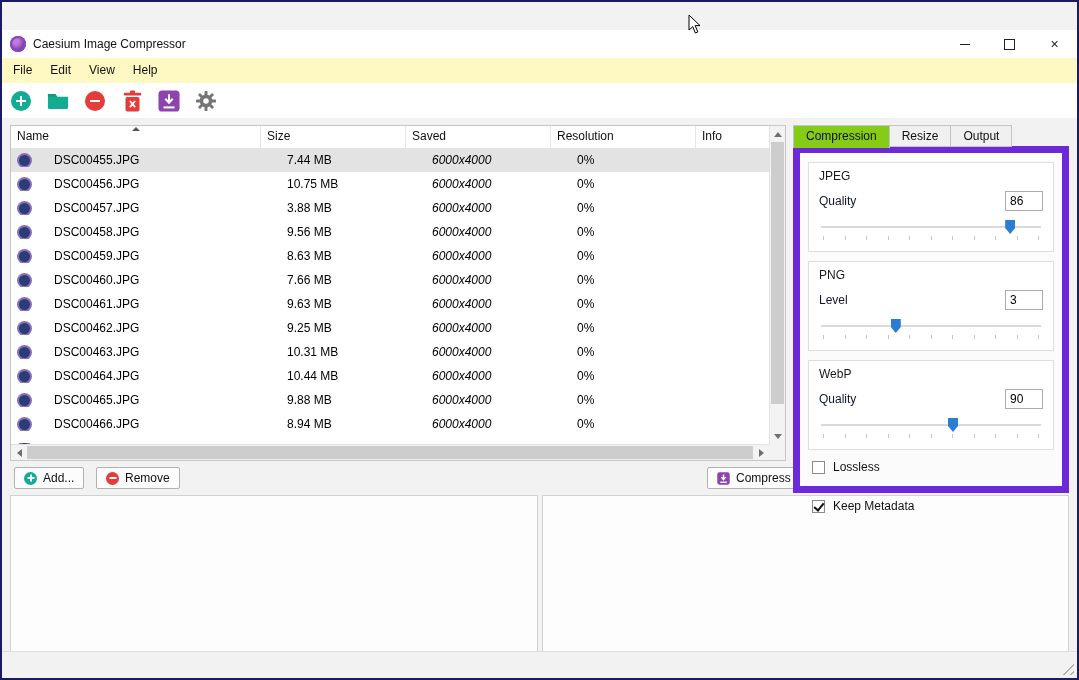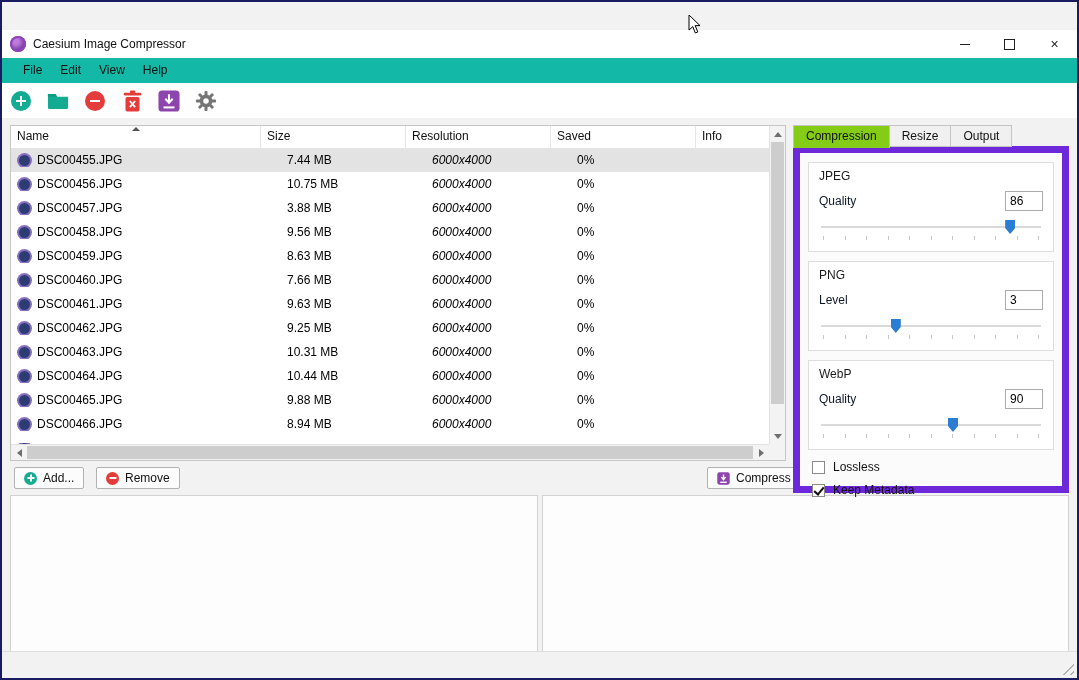--- a/index.html
+++ b/index.html
@@ -11,21 +11,21 @@
   .app-icon{width:16px;height:16px;border-radius:50%;margin-left:8px;
     background:radial-gradient(circle at 38% 35%,#c07ade 0 18%,#7d3fa8 60%,#5e2d86 100%);
     box-shadow:inset 0 0 0 2px #8b46bb;}
   .title-text{font-size:12px;color:#111;margin-left:7px;}
   .win-controls{margin-left:auto;display:flex;height:28px;}
   .winbtn{width:45px;height:28px;display:flex;align-items:center;justify-content:center;color:#222;}
   .glyph-min{width:10px;height:1px;background:#222;display:block;}
   .glyph-max{width:9px;height:9px;border:1px solid #222;display:block;}
   .glyph-close{font-size:14px;line-height:14px;}
   
-  .menubar{height:25px;background:#14b8a6;display:flex;align-items:center;padding-left:12px;flex:0 0 auto;}
+  .menubar{height:25px;background:#fef9c3;display:flex;align-items:center;padding-left:2px;flex:0 0 auto;}
   .menu-item{font-size:12px;color:#111;padding:0 9px;line-height:25px;}
   
   .toolbar{height:35px;background:#fff;display:flex;align-items:center;padding-left:8px;gap:15px;flex:0 0 auto;}
   .tb{width:22px;height:22px;display:flex;align-items:center;justify-content:center;position:relative;}
   .circle{border-radius:50%;position:relative;display:inline-block;}
   .circle.big{width:20px;height:20px;}
   .circle.small{width:13px;height:13px;}
   .teal{background:#14ab93;}
   .red{background:#e43b3b;}
   .plus::before,.plus::after,.minus::before{content:"";position:absolute;left:50%;top:50%;
@@ -44,21 +44,21 @@
   .hcell{box-sizing:border-box;font-size:12px;color:#111;line-height:21px;padding-left:6px;
     border-right:1px solid #e6e6e6;}
   .h-name{width:250px;} .h-size{width:145px;} .h-res{width:145px;} .h-saved{width:145px;}
   .h-info{flex:1;border-right:none;}
   .header-caret{position:absolute;left:121px;top:1px;width:0;height:0;
     border-left:4px solid transparent;border-right:4px solid transparent;border-bottom:4px solid #555;}
   .tbody{position:absolute;left:0;top:22px;right:16px;bottom:16px;overflow:hidden;background:#fff;}
   .trow{height:24px;display:flex;align-items:center;font-size:12px;color:#000;}
   .trow.selected{background:#e3e3e3;}
   .cell{box-sizing:border-box;overflow:hidden;white-space:nowrap;}
-  .c-name{width:250px;display:flex;align-items:center;padding-left:6px;gap:7px;}
+  .c-name{width:250px;display:flex;align-items:center;padding-left:6px;gap:24px;}
   .c-size{width:145px;padding-left:26px;} .c-res{width:145px;padding-left:26px;font-style:italic;}
   .c-saved{width:145px;padding-left:26px;} .c-info{flex:1;padding-left:26px;}
   .row-icon{width:11px;height:11px;border-radius:50%;background:#2c3d74;
     box-shadow:0 0 0 2px #8a6fc0;flex:0 0 auto;margin-left:2px;}
   
   .vscroll{position:absolute;right:0;top:0;bottom:16px;width:16px;background:#f3f3f3;
     border-left:1px solid #e2e2e2;box-sizing:border-box;}
   .hscroll{position:absolute;left:0;right:16px;bottom:0;height:16px;background:#f3f3f3;
     border-top:1px solid #e2e2e2;box-sizing:border-box;}
   .scroll-corner{position:absolute;right:0;bottom:0;width:16px;height:16px;background:#f3f3f3;}
@@ -93,21 +93,21 @@
   .glabel{font-size:12px;color:#0f172a;}
   .spinbox{box-sizing:border-box;width:38px;height:20px;border:1px solid #ababab;background:#fff;
     font-size:12px;line-height:18px;padding-left:4px;}
   .slider{position:relative;height:25px;margin:0 2px;}
   .groove{position:absolute;left:0;right:0;top:9px;height:2px;background:#dadada;}
   .handle{position:absolute;top:3px;width:10px;height:14px;background:#2b7cd3;
     clip-path:polygon(0 0,100% 0,100% 58%,50% 100%,0 58%);}
   .ticks{position:absolute;left:2px;right:2px;top:19px;height:5px;display:flex;justify-content:space-between;}
   .ticks i{width:1px;height:4px;background:#c6c6c6;}
   .checkrow{display:flex;align-items:center;gap:8px;margin:10px 10px 0 12px;font-size:12px;color:#111;}
-  .checkrow.second{margin-top:9px;align-items:flex-end;}
+  .checkrow.second{margin-top:25px;align-items:flex-end;}
   .cbox{box-sizing:border-box;width:13px;height:13px;border:1px solid #8a8a8a;background:#fff;position:relative;flex:0 0 auto;}
   .cbox.checked::after{content:"";position:absolute;left:3px;top:0;width:4px;height:8px;
     border-right:2px solid #111;border-bottom:2px solid #111;transform:rotate(40deg);}
   
   .statusbar{height:26px;background:#f2f2f2;border-top:1px solid #ddd;flex:0 0 auto;position:relative;}
   .grip{position:absolute;right:3px;bottom:3px;width:12px;height:12px;
     background:repeating-linear-gradient(135deg,#b3b3b3 0 1.5px,transparent 1.5px 4.5px);
     clip-path:polygon(100% 0,100% 100%,0 100%);}
   .cursor{position:absolute;left:686px;top:12px;z-index:20;}
 </style>
@@ -184,22 +184,22 @@
       </svg>
     </span>
   </div>
 
   <div class="content">
 
     <div class="table-frame">
       <div class="theader">
         <span class="hcell h-name">Name</span>
         <span class="hcell h-size">Size</span>
+        <span class="hcell h-saved">Saved</span>
         <span class="hcell h-res">Resolution</span>
-        <span class="hcell h-saved">Saved</span>
         <span class="hcell h-info">Info</span>
         <span class="header-caret"></span>
       </div>
       <div class="tbody">
           <div class="trow selected">
     <span class="cell c-name">
               <span class="row-icon"></span>
               <span class="nm">DSC00455.JPG</span>
             </span>
     <span class="cell c-size">7.44 MB</span>

